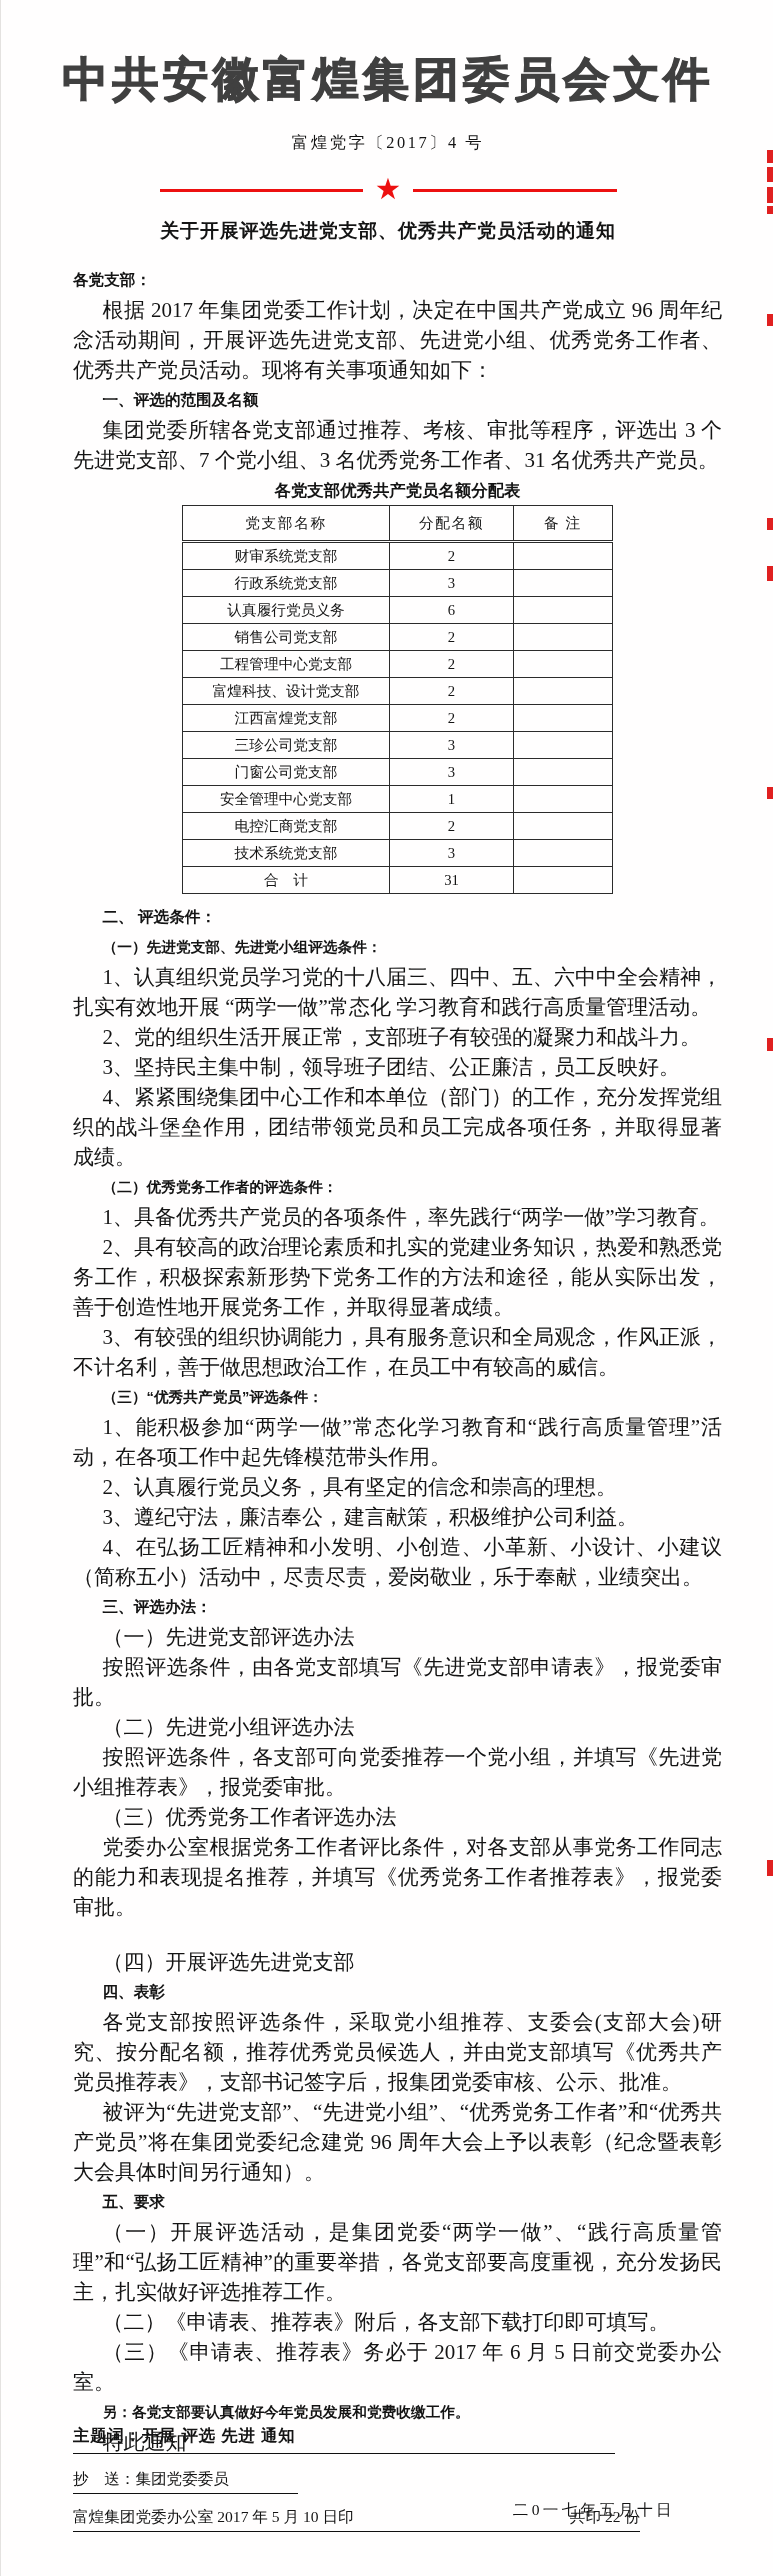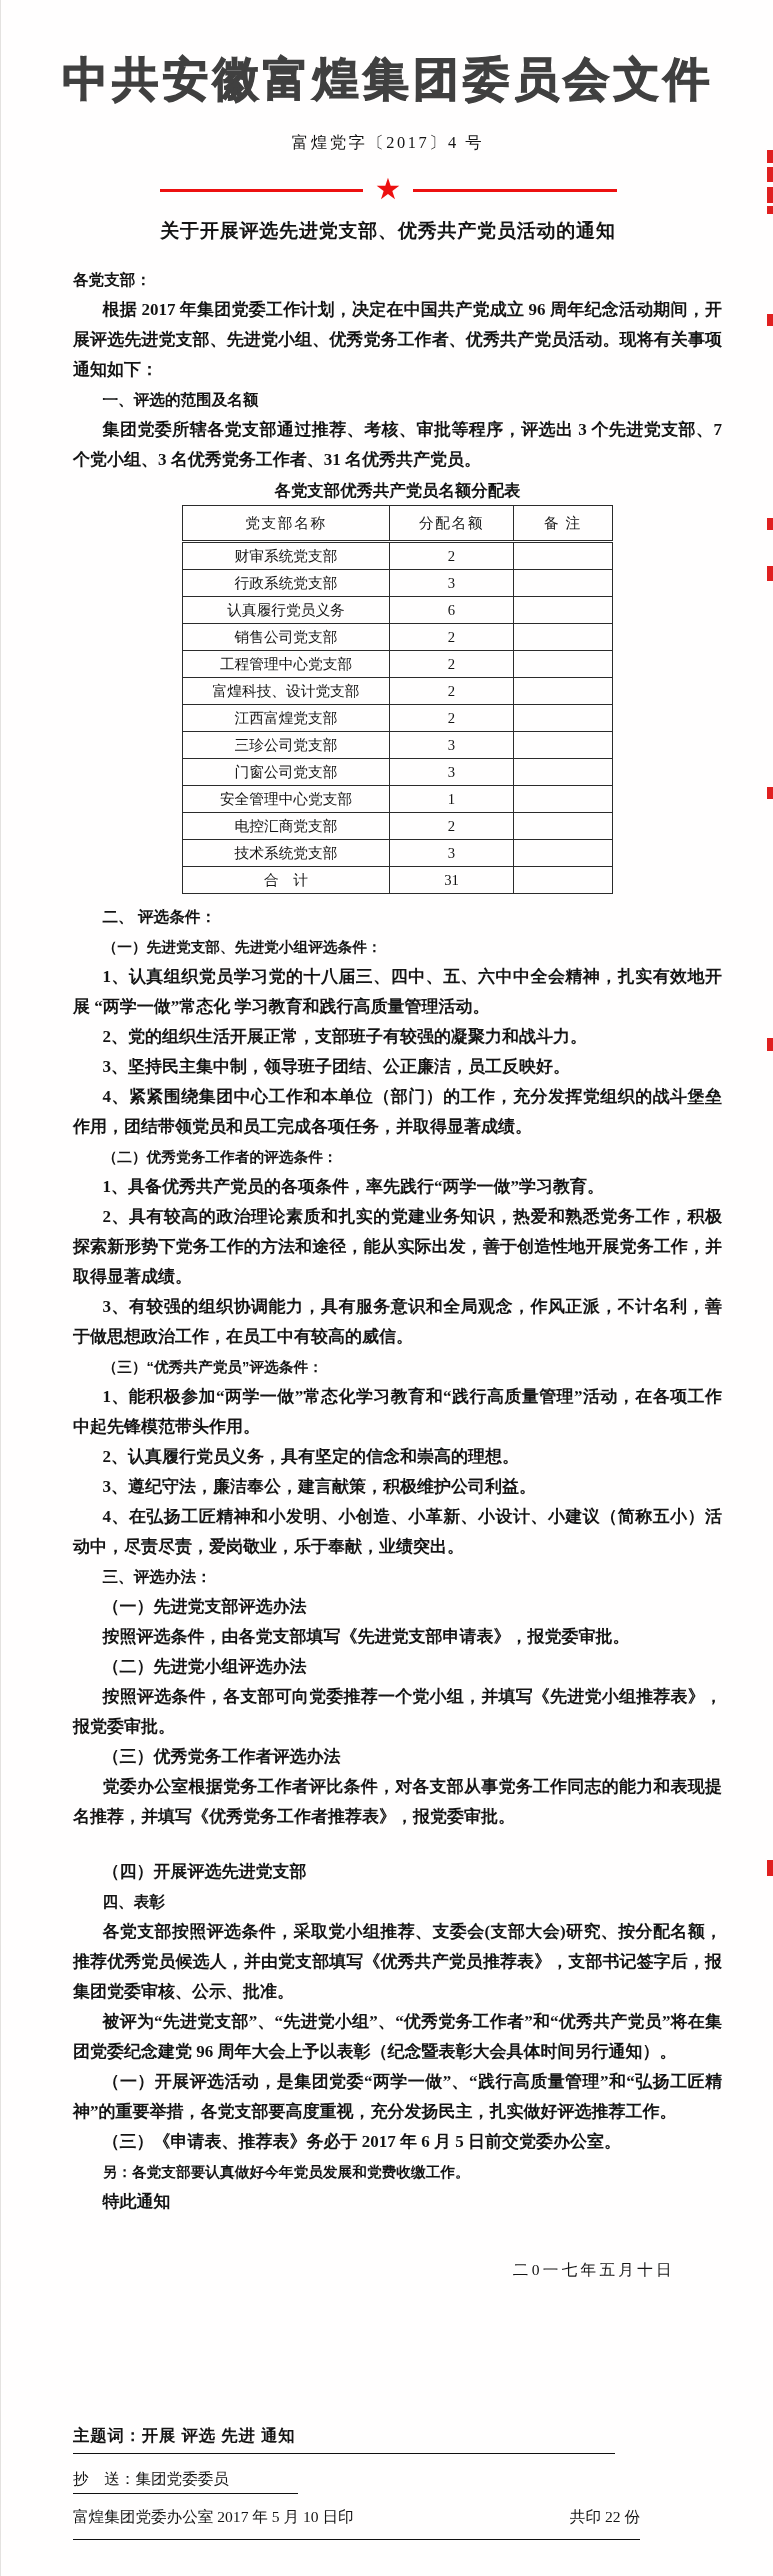--- a/index.html
+++ b/index.html
@@ -47,24 +47,23 @@
     margin-top:19.6px;
     text-align:center;
     font-weight:700;
     font-size:19px;
     letter-spacing:0.8px;
   }
   
   .content{padding:21px 53px 0 72px;}
   .para{
     margin:0;
-    font-size:17px;
+    font-size:21px;
     line-height:30px;
     text-align:justify;
-    font-weight:bold;
   }
   .para.normal{text-indent:29.5px;}
   .para.salutation{
     text-indent:0;font-weight:700;font-size:15.6px;
     font-family:"Liberation Sans","DejaVu Sans",sans-serif;
   }
   .para.h1{
     text-indent:29.5px;font-weight:700;font-size:15.6px;
     font-family:"Liberation Sans","DejaVu Sans",sans-serif;
   }
@@ -126,21 +125,21 @@
   }
   .footer-cc{
     margin-top:14.7px;
     width:225px;
     padding-bottom:3.3px;
     font-size:15.6px;
   }
   .footer-imprint{
     margin-top:13px;
     width:567px;
-    padding-bottom:11px;
+    padding-bottom:3px;
     font-size:15.6px;
     display:flex;justify-content:space-between;
   }
   
   .artifact{position:absolute;right:0;width:8.2px;}
 </style>
 </head>
 <body>
 
 <div class="page">
@@ -262,21 +261,23 @@
         <p class="para normal">（一）先进党支部评选办法</p>
         <p class="para normal">按照评选条件，由各党支部填写《先进党支部申请表》，报党委审批。</p>
         <p class="para normal">（二）先进党小组评选办法</p>
         <p class="para normal">按照评选条件，各支部可向党委推荐一个党小组，并填写《先进党小组推荐表》，报党委审批。</p>
         <p class="para normal">（三）优秀党务工作者评选办法</p>
         <p class="para normal">党委办公室根据党务工作者评比条件，对各支部从事党务工作同志的能力和表现提名推荐，并填写《优秀党务工作者推荐表》，报党委审批。</p>
         <p class="para normal gap">（四）开展评选先进党支部</p>
         <p class="para h1">四、表彰</p>
         <p class="para normal">各党支部按照评选条件，采取党小组推荐、支委会(支部大会)研究、按分配名额，推荐优秀党员候选人，并由党支部填写《优秀共产党员推荐表》，支部书记签字后，报集团党委审核、公示、批准。</p>
         <p class="para normal">被评为“先进党支部”、“先进党小组”、“优秀党务工作者”和“优秀共产党员”将在集团党委纪念建党 96 周年大会上予以表彰（纪念暨表彰大会具体时间另行通知）。</p>
+        <p class="para h1">五、要求</p>
         <p class="para normal">（一）开展评选活动，是集团党委“两学一做”、“践行高质量管理”和“弘扬工匠精神”的重要举措，各党支部要高度重视，充分发扬民主，扎实做好评选推荐工作。</p>
+        <p class="para normal">（二）《申请表、推荐表》附后，各支部下载打印即可填写。</p>
         <p class="para normal">（三）《申请表、推荐表》务必于 2017 年 6 月 5 日前交党委办公室。</p>
         <p class="para note">另：各党支部要认真做好今年党员发展和党费收缴工作。</p>
         <p class="para normal">特此通知</p>
       </div>
 
     <p class="date-line">二0一七年五月十日</p>
   </div>
 
   <div class="footer">
     <div class="footer-row footer-subject">

